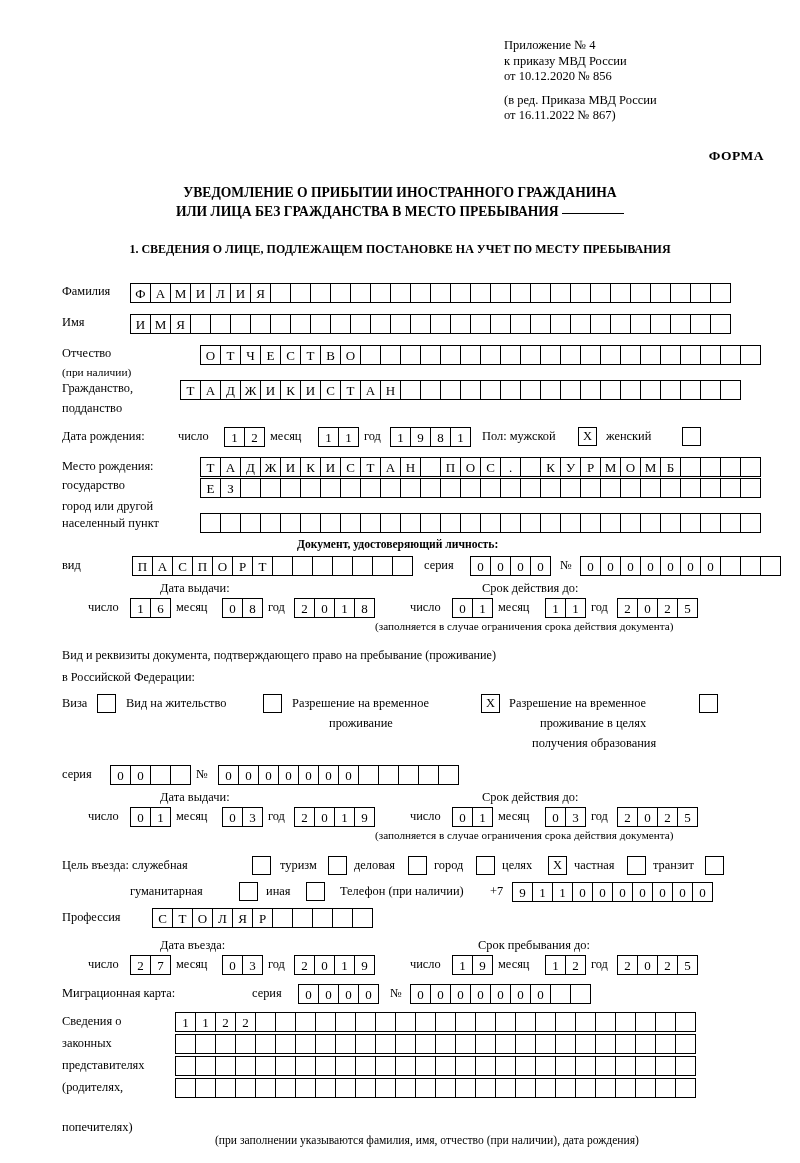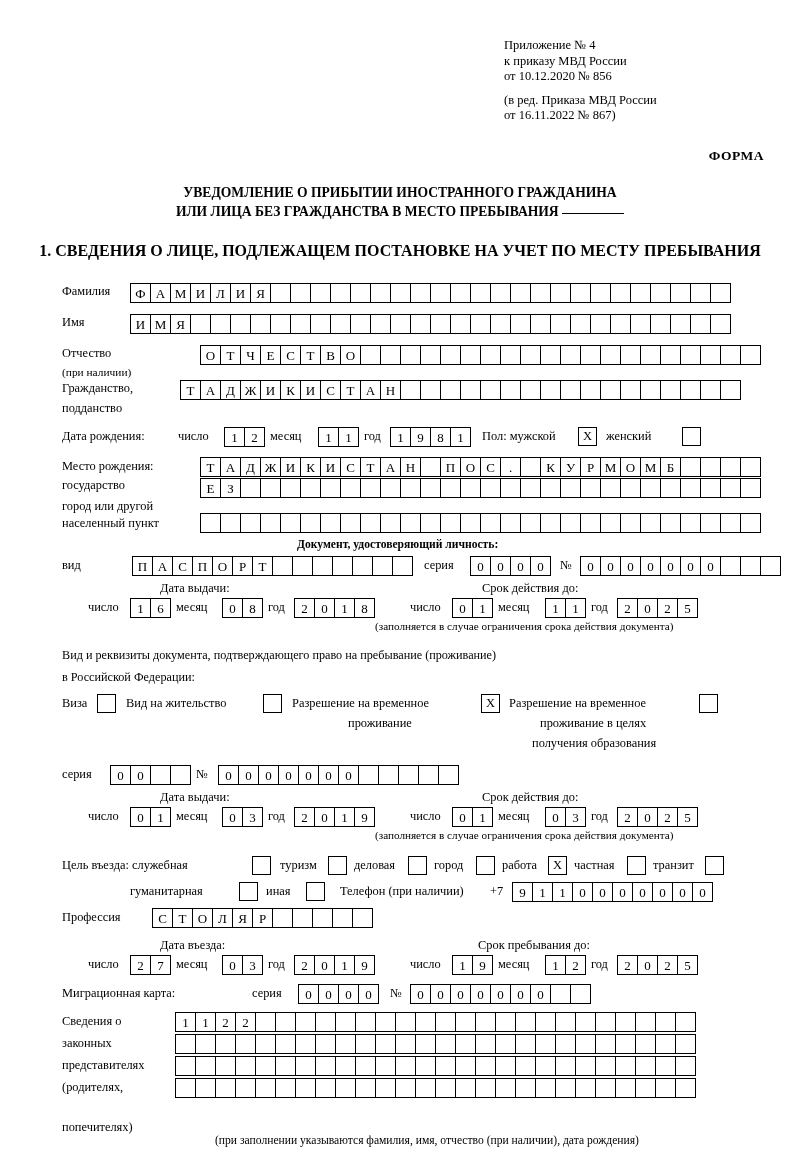--- a/index.html
+++ b/index.html
@@ -27,21 +27,21 @@
 
   .title{
     position:absolute;top:183px;left:0;width:800px;text-align:center;
     font-weight:bold;font-size:13.6px;line-height:19px;
   }
   .title .l2{display:block;}
   .title .ul{display:inline-block;width:62px;border-bottom:1px solid #000;vertical-align:2px;}
 
   .sect{
     position:absolute;top:242px;left:0;width:800px;text-align:center;
-    font-weight:bold;font-size:16px;
+    font-weight:bold;font-size:12px;
   }
 
   
   .row{position:absolute;left:0;width:800px;height:20px;font-size:12.4px;padding-left:44px;}
   .lbl{position:absolute;white-space:nowrap;}
   .boxes{position:absolute;display:flex;}
   .bx{
     width:21px;height:20px;border:1px solid #000;
     margin-right:-1px;
     font-family:"Liberation Serif", serif;
@@ -455,21 +455,21 @@
     <span class="lbl" style="left:62px;top:2px;">Виза</span>
     <span class="sq" style="position:absolute;left:97px;top:0;"></span>
     <span class="lbl" style="left:126px;top:2px;">Вид на жительство</span>
     <span class="sq" style="position:absolute;left:263px;top:0;"></span>
     <span class="lbl" style="left:292px;top:2px;">Разрешение на временное</span>
     <span class="sq" style="position:absolute;left:481px;top:0;">Х</span>
     <span class="lbl" style="left:509px;top:2px;">Разрешение на временное</span>
     <span class="sq" style="position:absolute;left:699px;top:0;"></span>
   </div>
   <div class="row" style="top:716px;height:18px;">
-    <span class="lbl" style="left:348px;">проживание</span>
+    <span class="lbl" style="left:329px;">проживание</span>
     <span class="lbl" style="left:540px;">проживание в целях</span>
   </div>
   <div class="row" style="top:736px;height:18px;">
     <span class="lbl" style="left:532px;">получения образования</span>
   </div>
 
   <div class="row" style="top:765px;">
     <span class="lbl" style="left:62px;top:2px;">серия</span>
     <span class="boxes" id="pser-boxes" style="left:110px;top:0;">
         <span class="bx">0</span>
@@ -541,21 +541,21 @@
 
   <div class="row" style="top:856px;">
     <span class="lbl" style="left:62px;top:2px;">Цель въезда: служебная</span>
     <span class="sq" style="position:absolute;left:252px;top:0;"></span>
     <span class="lbl" style="left:280px;top:2px;">туризм</span>
     <span class="sq" style="position:absolute;left:328px;top:0;"></span>
     <span class="lbl" style="left:354px;top:2px;">деловая</span>
     <span class="sq" style="position:absolute;left:408px;top:0;"></span>
     <span class="lbl" style="left:434px;top:2px;">город</span>
     <span class="sq" style="position:absolute;left:476px;top:0;"></span>
-    <span class="lbl" style="left:502px;top:2px;">работа</span>
+    <span class="lbl" style="left:502px;top:2px;">целях</span>
     <span class="sq" style="position:absolute;left:548px;top:0;">Х</span>
     <span class="lbl" style="left:574px;top:2px;">частная</span>
     <span class="sq" style="position:absolute;left:627px;top:0;"></span>
     <span class="lbl" style="left:653px;top:2px;">транзит</span>
     <span class="sq" style="position:absolute;left:705px;top:0;"></span>
   </div>
 
   <div class="row" style="top:882px;">
     <span class="lbl" style="left:130px;top:2px;">гуманитарная</span>
     <span class="sq" style="position:absolute;left:239px;top:0;"></span>

